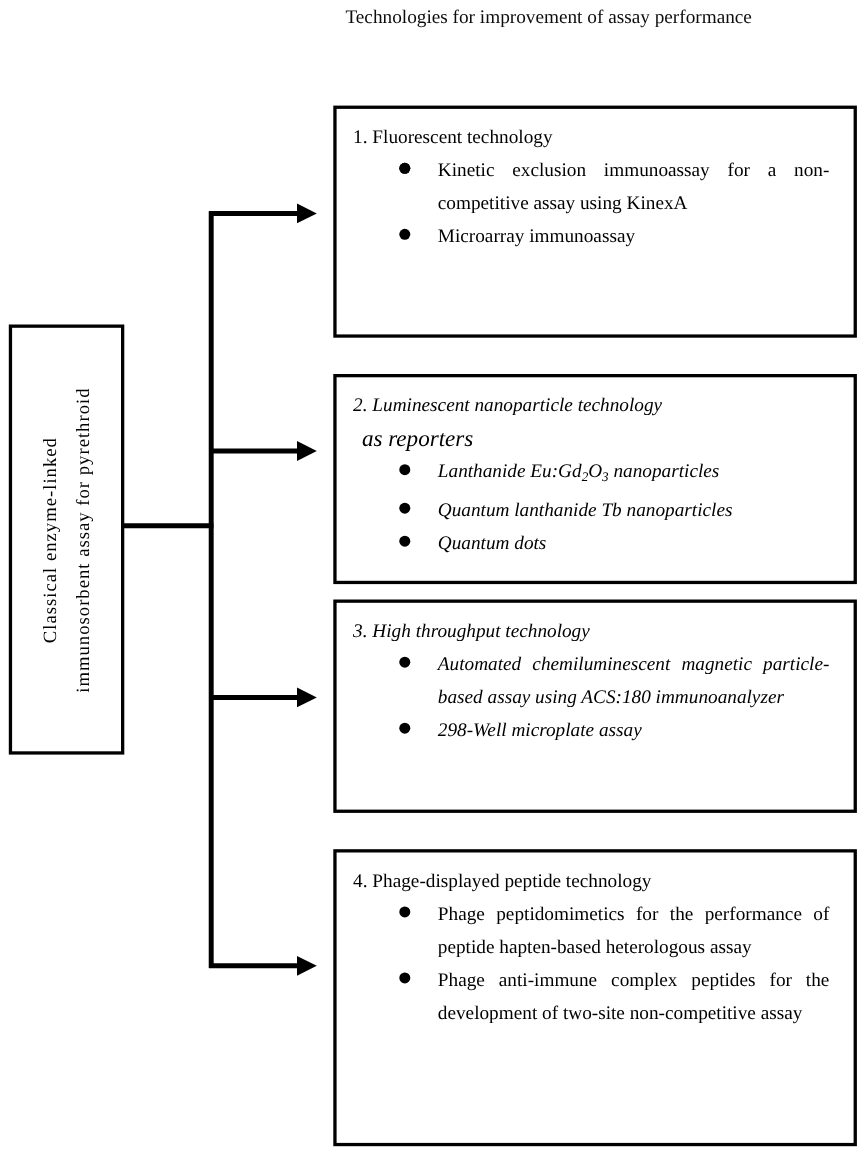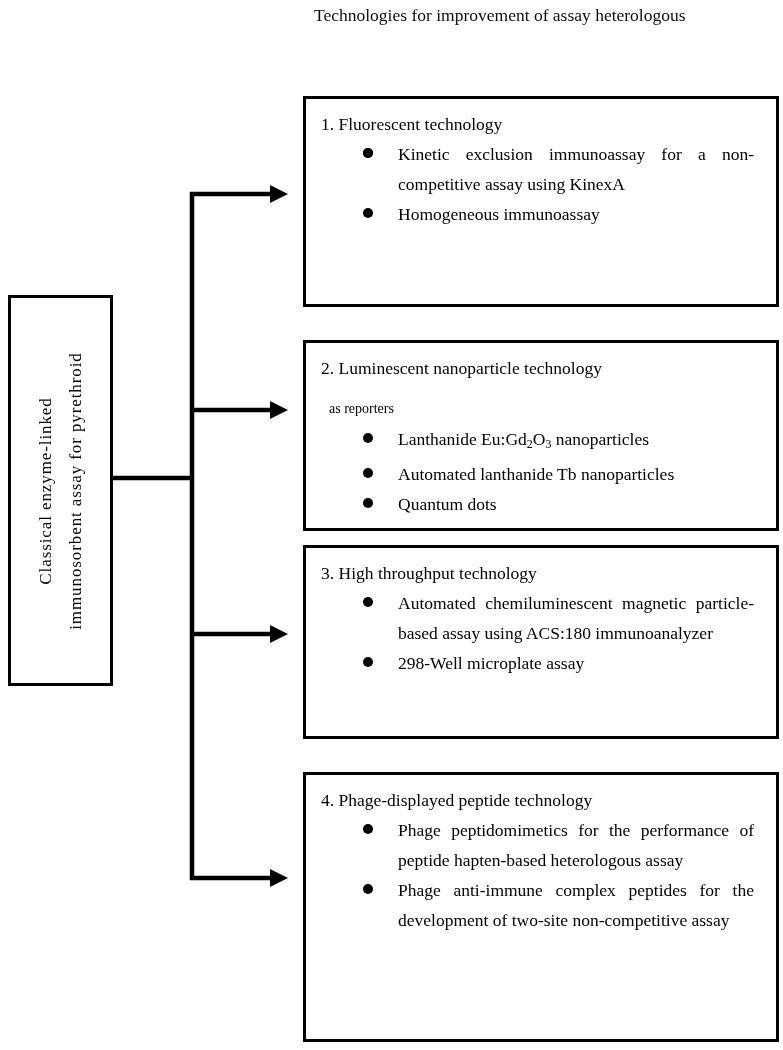--- a/index.html
+++ b/index.html
@@ -70,34 +70,34 @@
   
   .tech-box {
     position: absolute;
     left: 303px;
     width: 476px;
     border: 3.5px solid #000000;
     background: #ffffff;
     box-sizing: border-box;
   }
   #box-1 { top: 96px;  height: 211px; }
-  #box-2 { top: 340px; height: 191px; }
-  #box-3 { top: 545px; height: 194px; }
+  #box-2 { top: 340px; height: 191px; font-style: italic; }
+  #box-3 { top: 545px; height: 194px; font-style: italic; }
   #box-4 { top: 772px; height: 270px; }
 
   .box-heading {
     font-size: 17.5px;
     line-height: 30px;
     margin: 10px 0 0 15px;
     white-space: nowrap;
   }
   .box-subheading {
-    font-size: 14px;
-    line-height: 30px;
-    margin: 11px 0 0 23px;
+    font-size: 21px;
+    line-height: 30px;
+    margin: 0 0 0 23px;
     white-space: nowrap;
   }
   .bullet-list {
     list-style: none;
     margin: 0;
     padding: 0;
   }
   .bullet-item {
     position: relative;
     font-size: 17.5px;
@@ -116,21 +116,21 @@
     background: #000000;
   }
   sub {
     font-size: 0.68em;
     vertical-align: -0.28em;
   }
 </style>
 </head>
 <body>
 
-<div id="header-caption">Technologies for improvement of assay heterologous</div>
+<div id="header-caption">Technologies for improvement of assay performance</div>
 
 <div id="source-box">
   <div id="source-box-inner">
     <span class="src-line">Classical enzyme-linked</span>
     <span class="src-line">immunosorbent assay for pyrethroid</span>
   </div>
 </div>
 
 <svg id="connectors" viewBox="0 0 783 1050" width="783" height="1050">
 
@@ -156,36 +156,36 @@
   <ul class="bullet-list">
     <li class="bullet-item">
       <span class="bullet-dot"></span>
     </li>
     <li class="bullet-item">
       <span class="bullet-dot"></span>
       <span>Kinetic exclusion immunoassay for a non-competitive assay using KinexA</span>
     </li>
     <li class="bullet-item">
       <span class="bullet-dot"></span>
-      <span>Homogeneous immunoassay</span>
+      <span>Microarray immunoassay</span>
     </li>
   </ul>
 </div>
 
 <div class="tech-box" id="box-2">
   <div class="box-heading">2. Luminescent nanoparticle technology</div>
   <div class="box-subheading">as reporters</div>
   <ul class="bullet-list">
     <li class="bullet-item">
       <span class="bullet-dot"></span>
       <span>Lanthanide Eu:Gd<sub>2</sub>O<sub>3</sub> nanoparticles</span>
     </li>
     <li class="bullet-item">
       <span class="bullet-dot"></span>
-      <span>Automated lanthanide Tb nanoparticles</span>
+      <span>Quantum lanthanide Tb nanoparticles</span>
     </li>
     <li class="bullet-item">
       <span class="bullet-dot"></span>
       <span>Quantum dots</span>
     </li>
   </ul>
 </div>
 
 <div class="tech-box" id="box-3">
   <div class="box-heading">3. High throughput technology</div>

